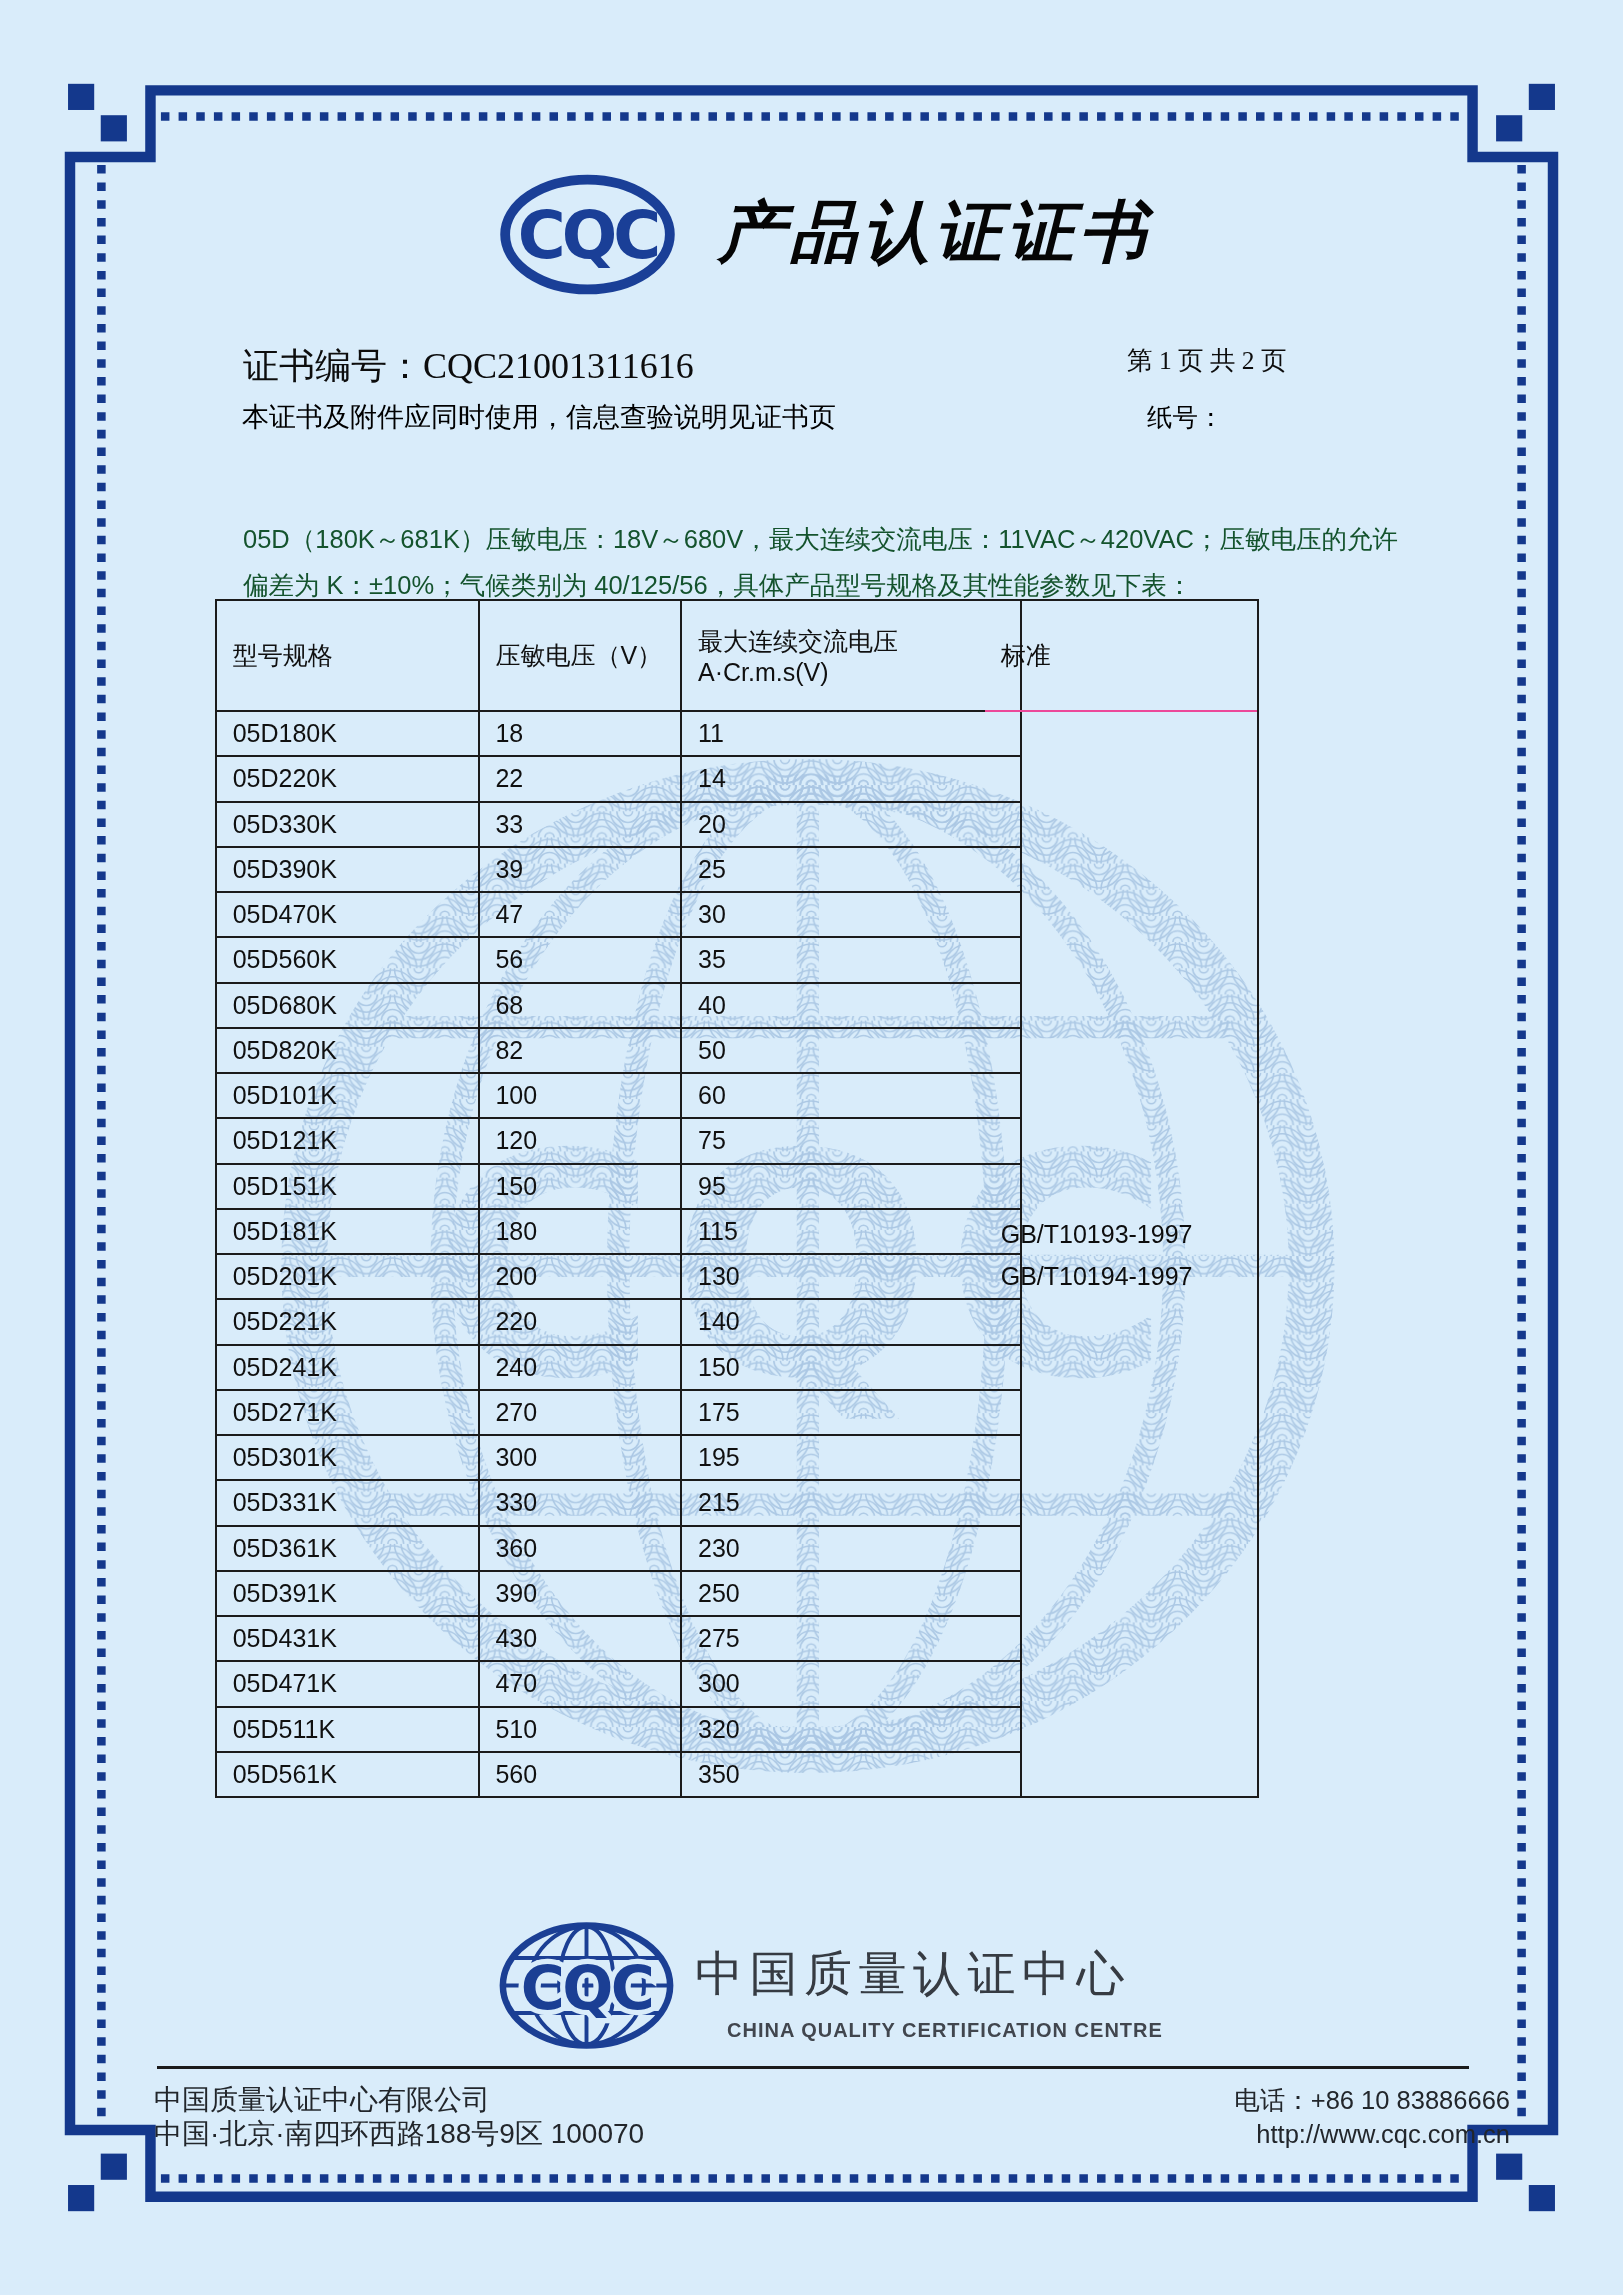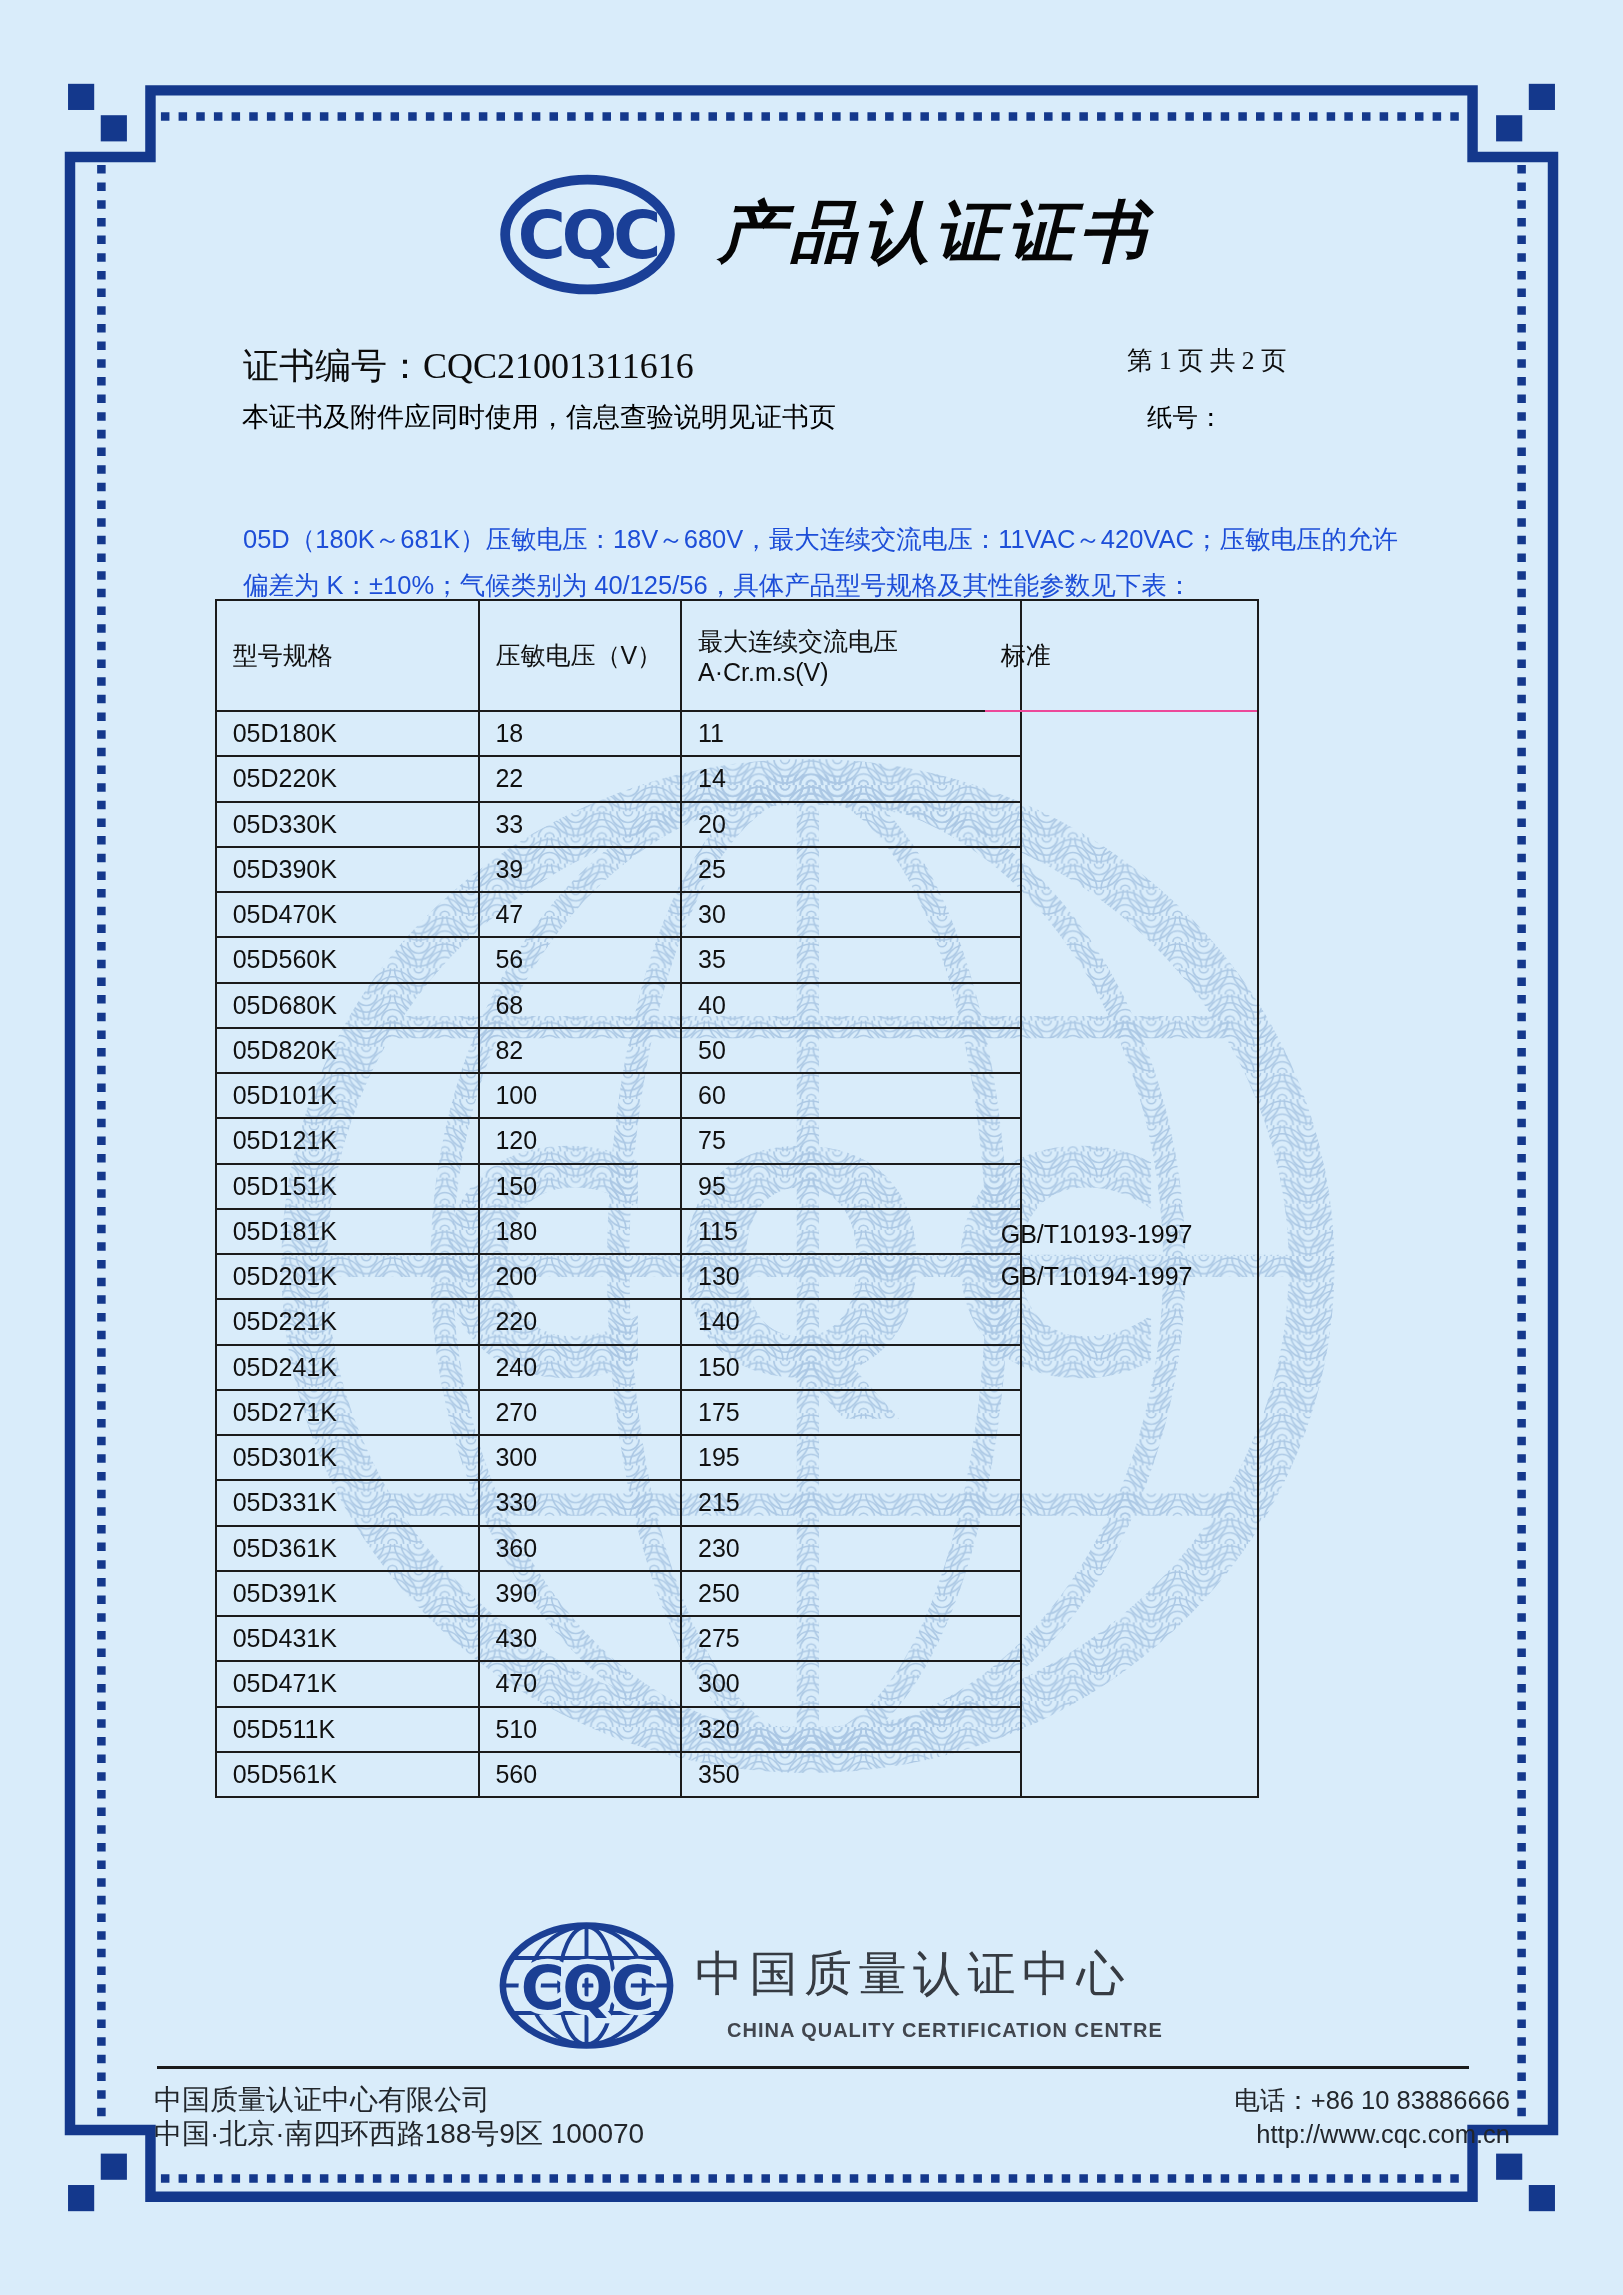--- a/index.html
+++ b/index.html
@@ -21,21 +21,21 @@
     font-size:67px;font-weight:bold;letter-spacing:5.2px;color:#050505;
     display:flex;align-items:center;font-style:italic;
   }
   
   .serif{font-family:"Liberation Serif","DejaVu Serif",serif;}
   #meta-certno{left:243px;top:342px;font-size:36px;}
   #meta-page{left:1127px;top:343px;font-size:25.5px;}
   #meta-usage{left:242px;top:399px;font-size:27px;color:#000;}
   #meta-paperno{left:1147px;top:400px;font-size:25.5px;color:#000;}
   
-  #description{left:243px;top:516px;width:1178px;font-size:25.5px;line-height:46px;color:#1d4ed8;}
+  #description{left:243px;top:516px;width:1178px;font-size:25.5px;line-height:46px;color:#14532d;}
   
   #spec-table{
     left:215px;top:599px;width:752px;height:1199px;
     border-collapse:collapse;table-layout:fixed;
   }
   #spec-table th,#spec-table td{
     border:2px solid #1b1b1b;font-weight:normal;text-align:left;
     vertical-align:middle;font-size:25px;color:#101010;padding:0 0 0 15.7px;
   }
   #spec-table thead tr{height:111px;}

